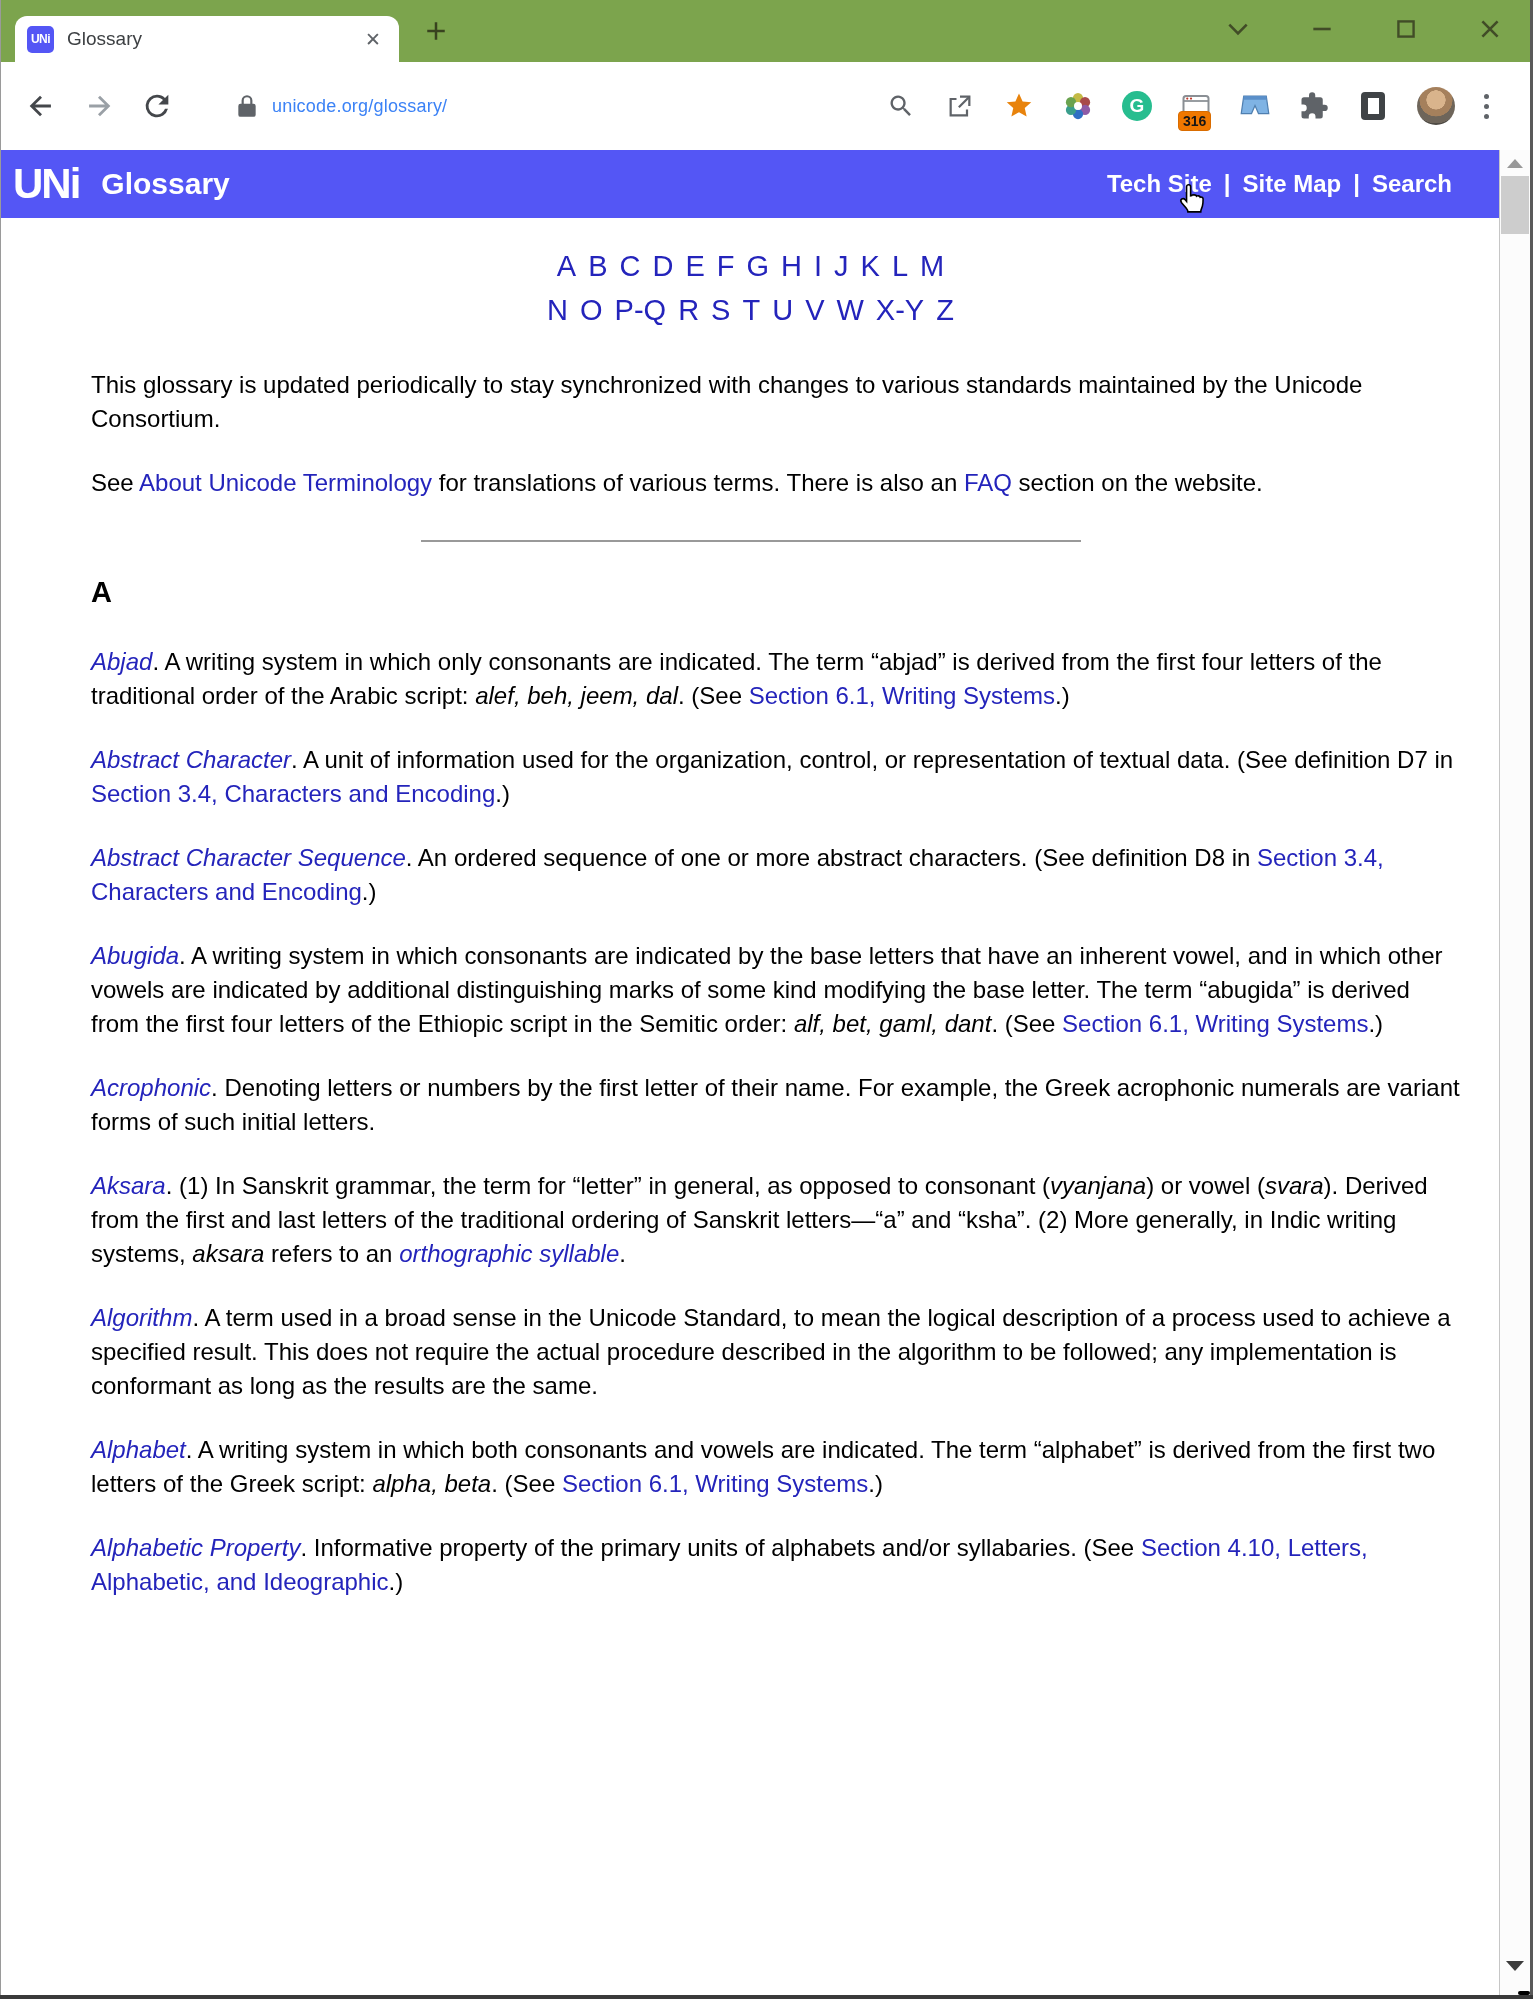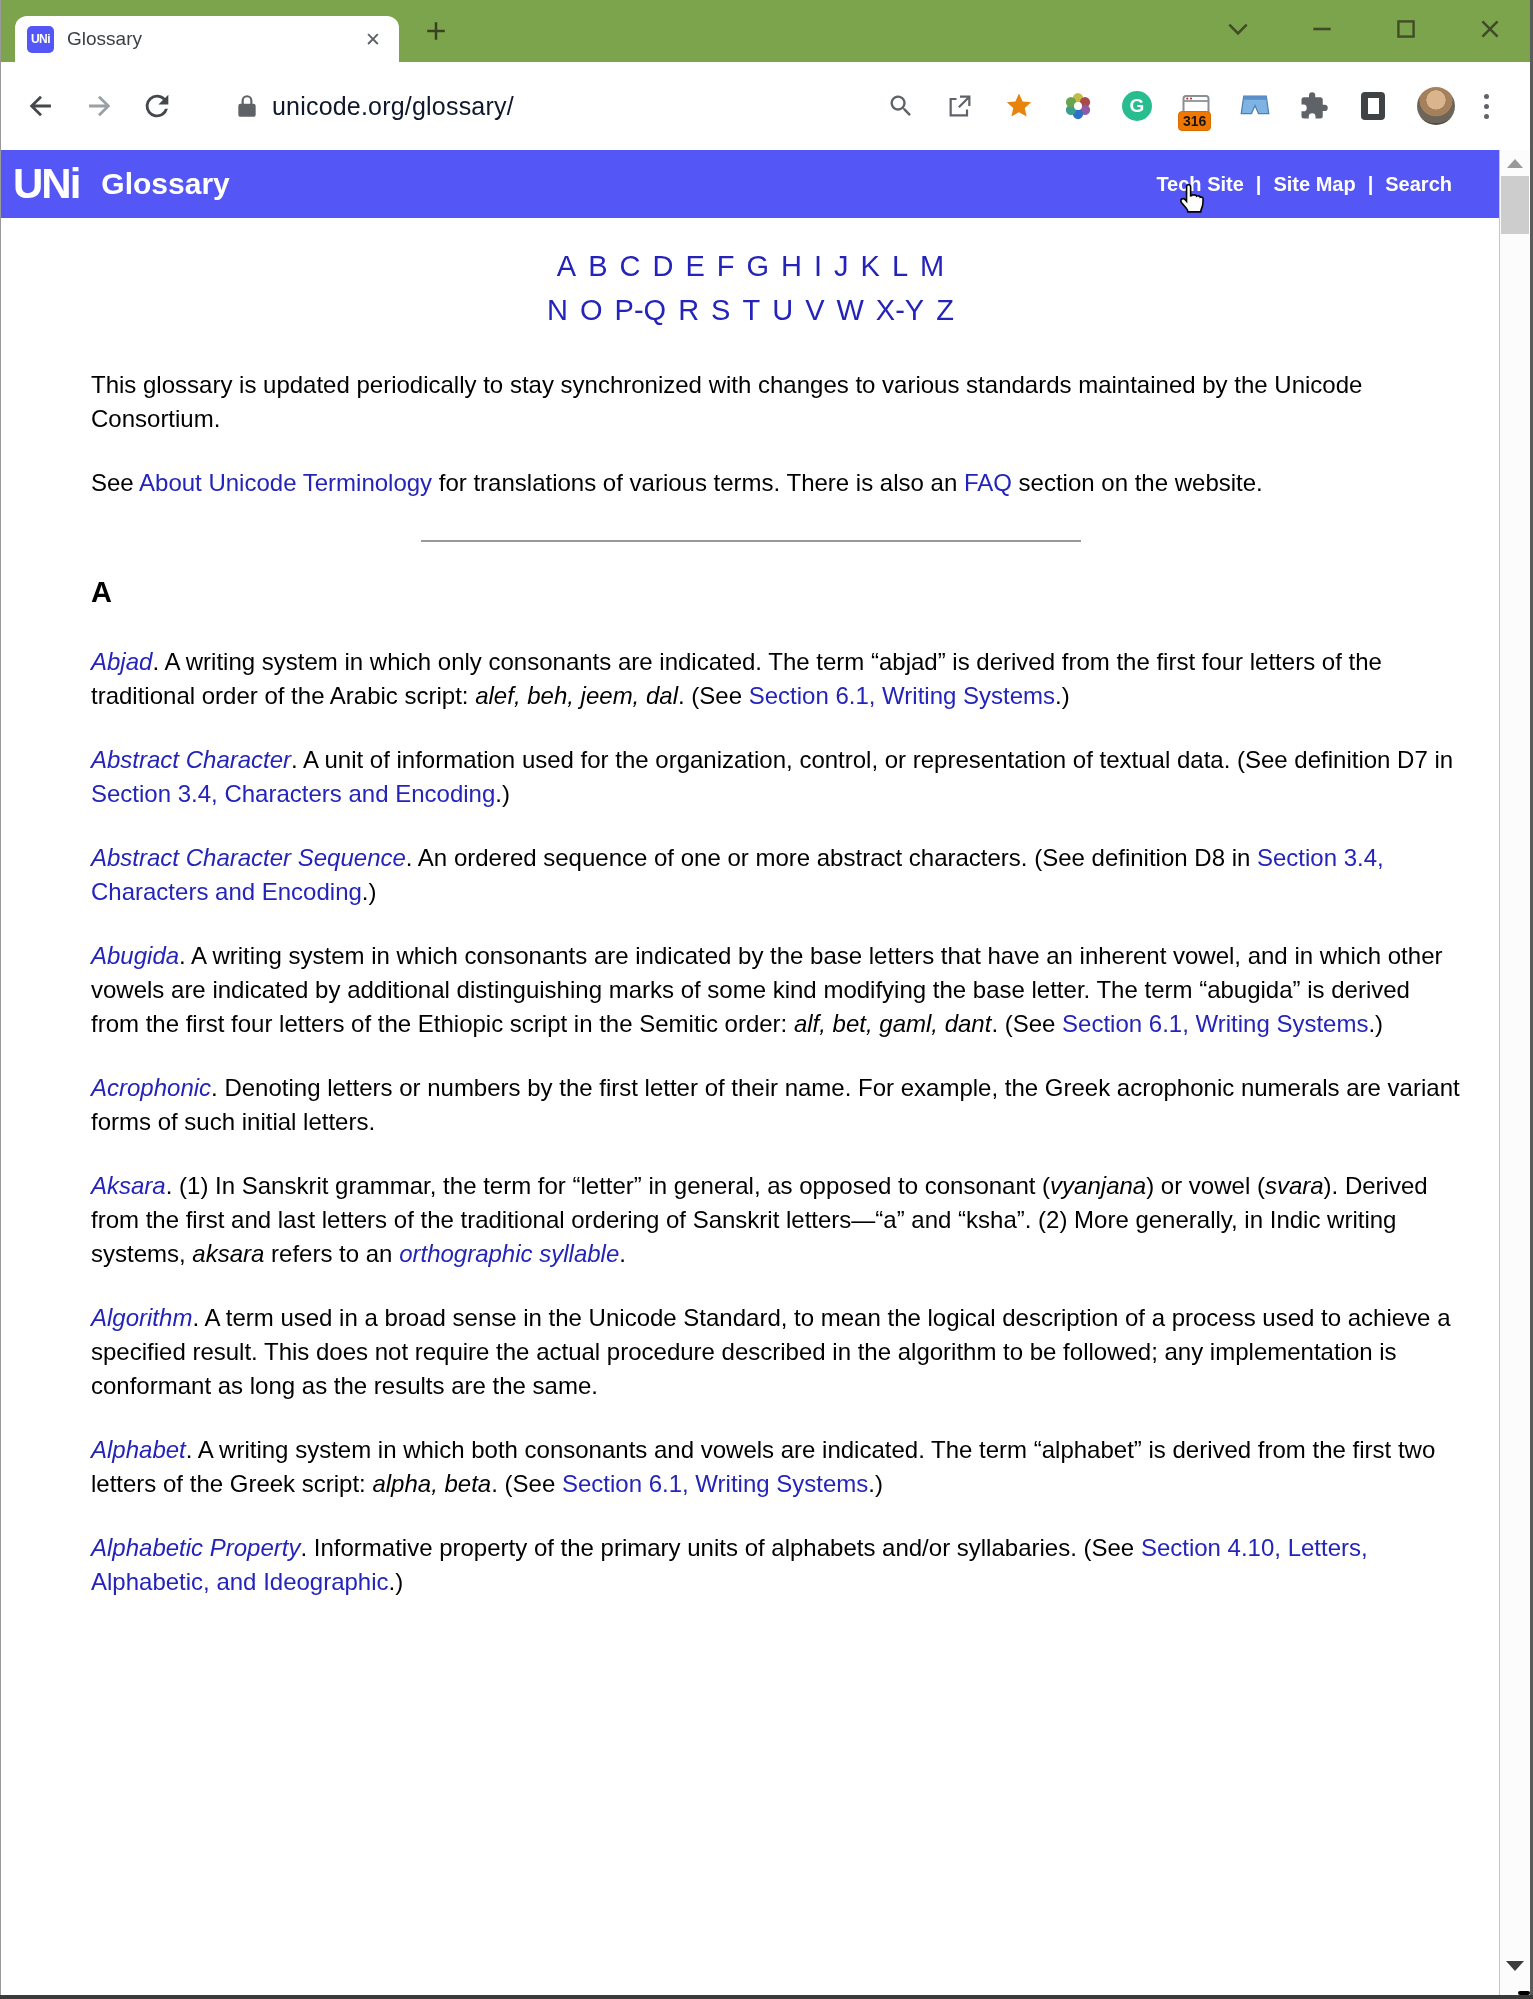--- a/index.html
+++ b/index.html
@@ -22,21 +22,21 @@
   .tab-close{flex:none;font-size:19px;color:#5f6368;padding:2px 6px;cursor:default;}
   .new-tab{position:absolute;left:414px;top:9px;width:44px;height:44px;display:flex;align-items:center;justify-content:center;}
   .win-controls{position:absolute;top:0;right:30px;height:58px;display:flex;align-items:center;gap:58px;}
   .win-controls svg{display:block;}
 
   
   .toolbar{position:absolute;top:62px;left:0;width:100%;height:88px;background:#fff;
        display:flex;align-items:center;padding:0 24px;box-sizing:border-box;}
   .nav-ic{width:34px;height:34px;margin-right:24px;flex:none;}
   .lock{width:26px;height:26px;margin:0 12px 0 36px;flex:none;}
-  .url{font-size:25px;color:#0f172a;letter-spacing:0.2px;white-space:nowrap;}
+  .url{font-size:18px;color:#3b82f6;letter-spacing:0.2px;white-space:nowrap;}
   .tb-spacer{flex:1;}
   .tb-right{display:flex;align-items:center;gap:29px;margin-right:20px;}
   .tb-right .ic{width:30px;height:30px;flex:none;position:relative;display:flex;align-items:center;justify-content:center;}
   .g-circle{width:30px;height:30px;border-radius:50%;background:var(--grammarly-green,#27BD8F);
        color:#fff;font-weight:bold;font-size:19px;display:flex;align-items:center;justify-content:center;}
   .counter-badge{position:absolute;left:-3px;top:20px;background:var(--badge-orange,#F07800);
        color:#161616;font-weight:bold;font-size:14px;padding:1px 4px;border-radius:4px;border:1px solid #d96c00;}
   .panel-ic{width:24px;height:28px;background:#3f4346;border-radius:4px;display:flex;align-items:center;justify-content:center;}
   .panel-ic .slot{width:11px;height:16px;background:#fff;}
   .avatar{width:38px;height:38px;border-radius:50%;flex:none;
@@ -44,21 +44,21 @@
   .dots{display:flex;flex-direction:column;gap:5px;align-items:center;}
   .dots i{width:5px;height:5px;border-radius:50%;background:#5f6368;}
 
   
   .viewport{position:absolute;top:150px;left:1px;right:33px;bottom:4px;background:#fff;overflow:hidden;}
   .site-header{height:68px;background:var(--header-purple,#5456F5);display:flex;align-items:center;
        padding:0 48px 0 12px;box-sizing:border-box;color:#fff;}
   .logo{font-weight:bold;font-size:42px;letter-spacing:-2px;line-height:1;}
   .site-title{font-weight:bold;font-size:30px;margin-left:22px;}
   .hdr-spacer{flex:1;}
-  .hdr-nav{font-weight:bold;font-size:20px;display:flex;align-items:flex-start;}
+  .hdr-nav{font-weight:bold;font-size:24px;display:flex;align-items:flex-start;}
   .hdr-nav a{color:#fff;text-decoration:none;}
   .hdr-nav .sep{padding:0 12px;}
 
   
   .content{color:#000;}
   h1.page-title{margin:46px 0 0;text-align:center;font-size:44px;line-height:52px;font-weight:bold;}
   .alpha{margin-top:26px;text-align:center;font-size:29px;line-height:44px;}
   .alpha-row{display:flex;justify-content:center;gap:12px;}
   a.lnk{color:var(--link-blue,#2424BB);text-decoration:none;}
   a.lnk.it{font-style:italic;}

